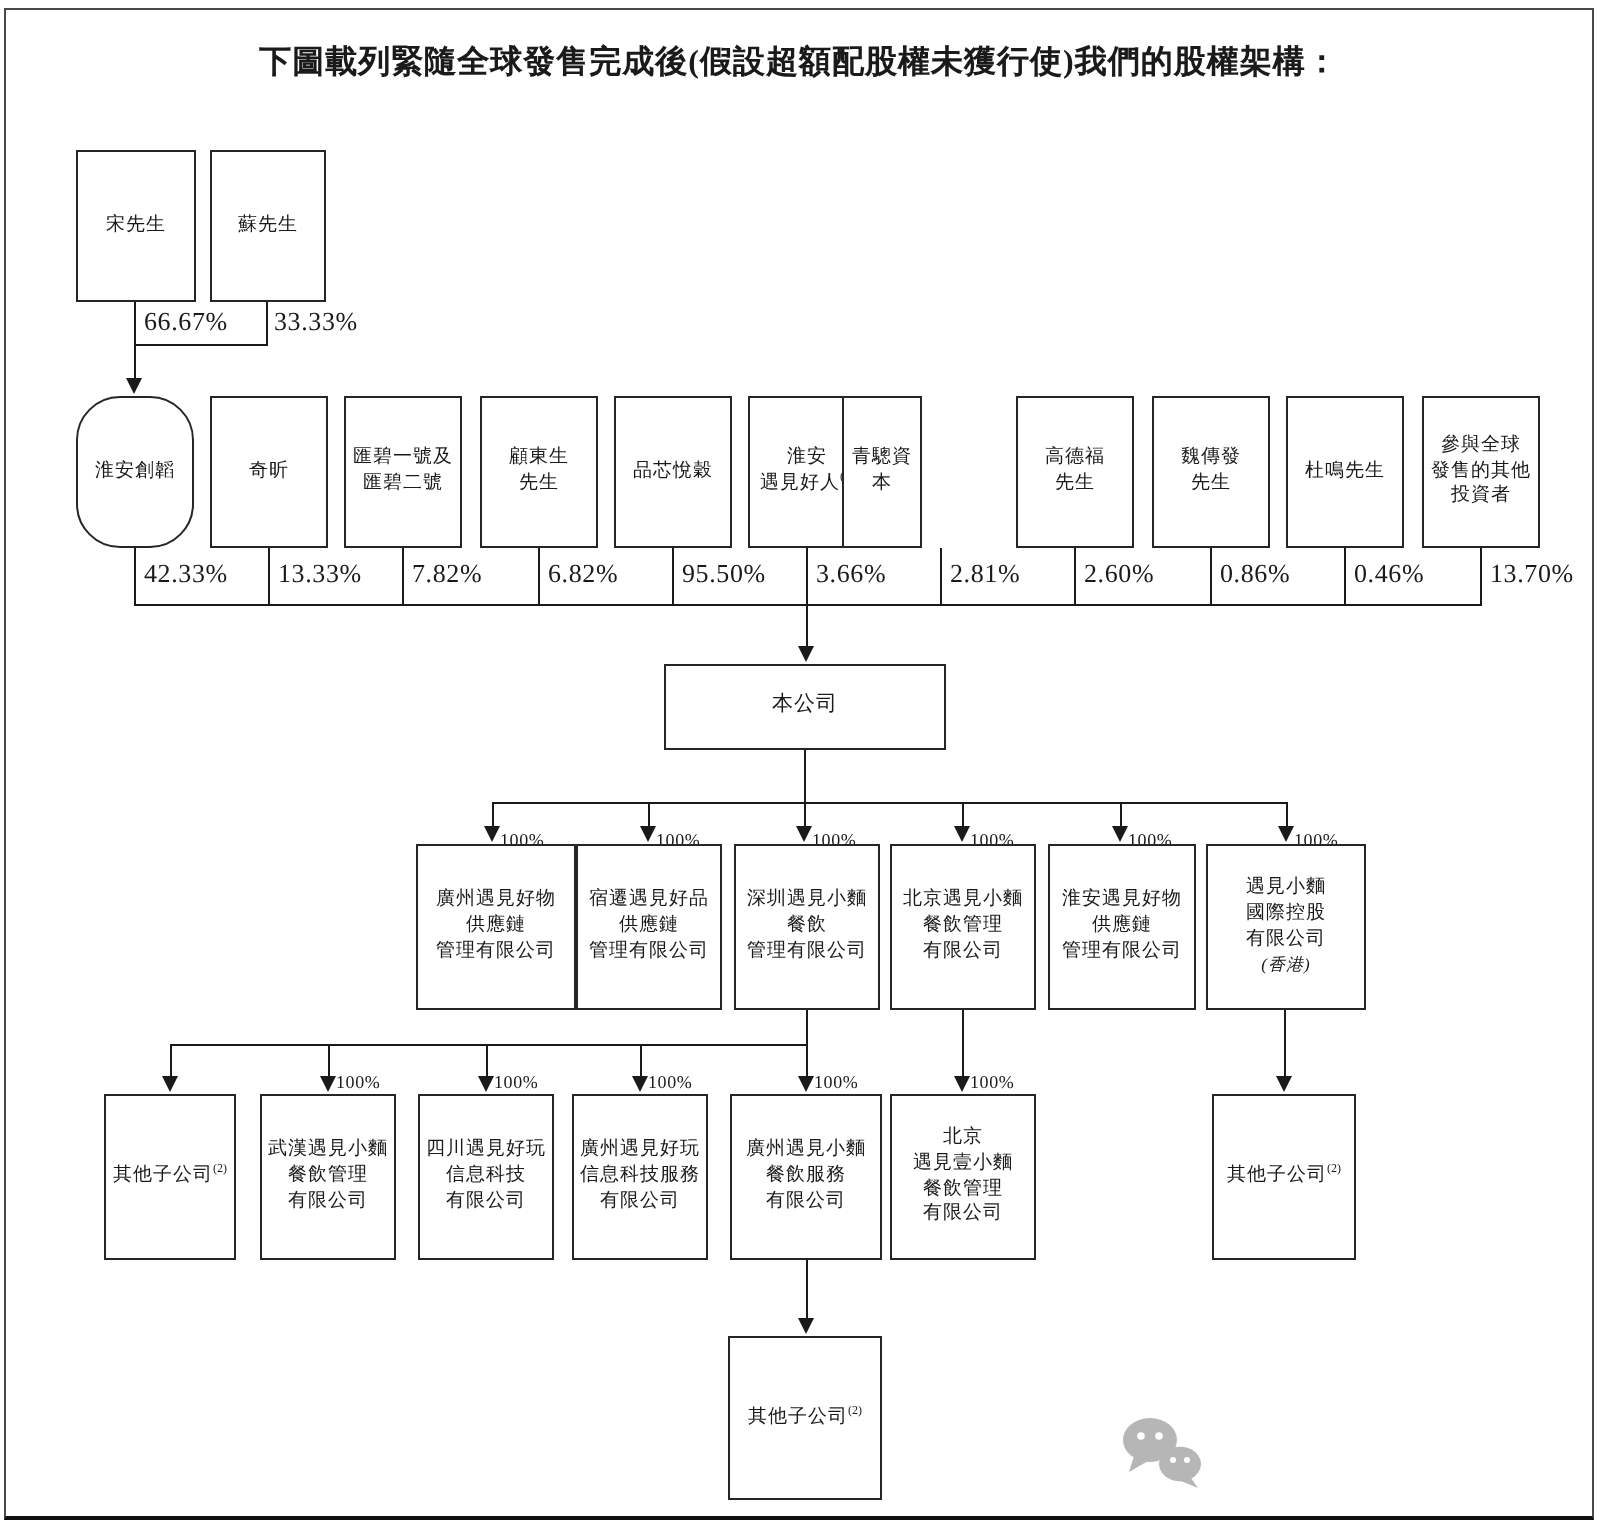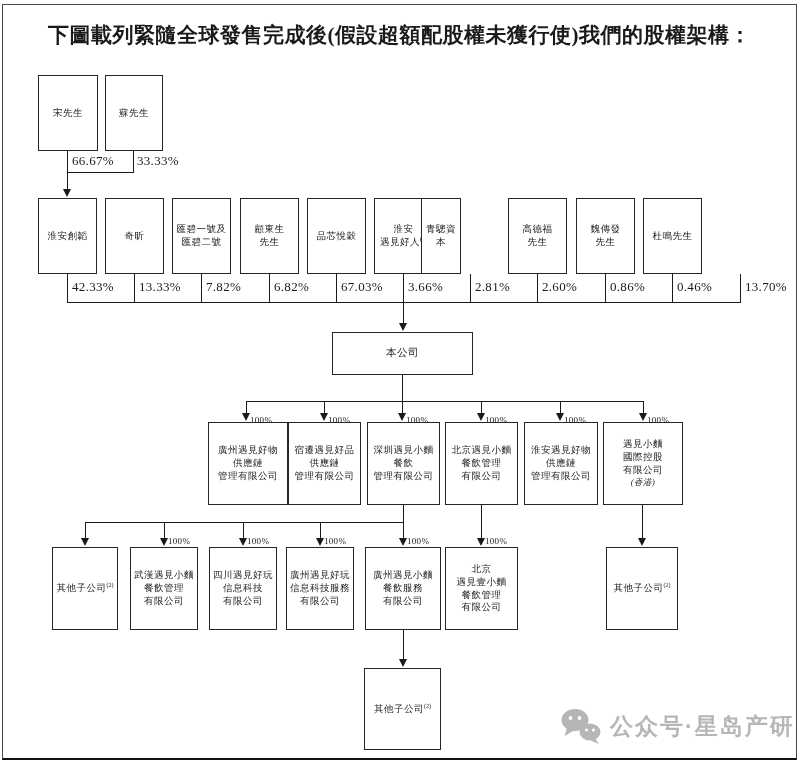--- a/index.html
+++ b/index.html
@@ -1,20 +1,20 @@
 <!DOCTYPE html>
 <html><head>
 <meta charset="utf-8">
 <style>
   html,body{margin:0;padding:0;background:#ffffff;}
   .page{position:relative;width:799px;height:763px;background:#ffffff;overflow:hidden;
         font-family:"Liberation Serif","DejaVu Serif",serif;color:#1a1a1a;}
   .frame{position:absolute;left:2px;top:4px;width:793px;height:753px;border:1px solid #4a4a4a;
          border-bottom:2px solid #111;}
-  .title{position:absolute;top:21px;left:0;right:0;text-align:center;font-size:21px;
+  .title{position:absolute;top:21px;left:0;right:0;text-align:center;font-size:16px;
          font-weight:600;letter-spacing:0.5px;}
   .box{position:absolute;border:1px solid #262626;background:#fff;display:flex;flex-direction:column;
        align-items:center;justify-content:center;text-align:center;font-size:9.5px;line-height:1.35;
        letter-spacing:0.5px;box-sizing:border-box;}
   .box sup{font-size:6px;vertical-align:super;line-height:0;letter-spacing:0;}
   .big{font-size:10.5px;}
   .hk-note{font-style:italic;font-size:8.5px;margin-top:1px;}
   .v{position:absolute;width:1px;background:#1a1a1a;}
   .h{position:absolute;height:1px;background:#1a1a1a;}
   .arw{position:absolute;width:0;height:0;border-left:4.5px solid transparent;
@@ -36,21 +36,21 @@
   <div class="box" style="left:38px;top:75px;width:60px;height:76px;">宋先生</div>
   <div class="box" style="left:105px;top:75px;width:58px;height:76px;">蘇先生</div>
 
   <div class="v" style="left:67px;top:151px;height:39px;"></div>
   <div class="v" style="left:133px;top:151px;height:21px;"></div>
   <div class="h" style="left:67px;top:172px;width:67px;"></div>
   <div class="arw" style="left:63px;top:189px;"></div>
   <div class="pct" style="left:72px;top:153px;">66.67%</div>
   <div class="pct" style="left:137px;top:153px;">33.33%</div>
 
-  <div class="box" style="left:38px;top:198px;width:59px;height:76px;">
+  <div class="box" style="left:38px;top:198px;width:59px;height:76px;border-radius:22px;">
       <div>淮安創韜</div>
     </div>
   <div class="box" style="left:105px;top:198px;width:59px;height:76px;">
       <div>奇昕</div>
     </div>
   <div class="box" style="left:172px;top:198px;width:59px;height:76px;">
       <div>匯碧一號及</div>
       <div>匯碧二號</div>
     </div>
   <div class="box" style="left:240px;top:198px;width:59px;height:76px;">
@@ -70,39 +70,44 @@
   <div class="box" style="left:508px;top:198px;width:59px;height:76px;">
       <div>高德福</div>
       <div>先生</div>
     </div>
   <div class="box" style="left:576px;top:198px;width:59px;height:76px;">
       <div>魏傳發</div>
       <div>先生</div>
     </div>
   <div class="box" style="left:643px;top:198px;width:59px;height:76px;">
       <div>杜鳴先生</div>
+    </div>
+  <div class="box" style="left:711px;top:198px;width:59px;height:76px;">
+      <div>參與全球</div>
+      <div>發售的其他</div>
+      <div>投資者</div>
     </div>
 
   <div class="v" style="left:67px;top:274px;height:28px;"></div>
   <div class="v" style="left:134px;top:274px;height:28px;"></div>
   <div class="v" style="left:201px;top:274px;height:28px;"></div>
   <div class="v" style="left:269px;top:274px;height:28px;"></div>
   <div class="v" style="left:336px;top:274px;height:28px;"></div>
   <div class="v" style="left:403px;top:274px;height:28px;"></div>
   <div class="v" style="left:470px;top:274px;height:28px;"></div>
   <div class="v" style="left:537px;top:274px;height:28px;"></div>
   <div class="v" style="left:605px;top:274px;height:28px;"></div>
   <div class="v" style="left:672px;top:274px;height:28px;"></div>
   <div class="v" style="left:740px;top:274px;height:28px;"></div>
 
   <div class="pct" style="left:72px;top:279px;">42.33%</div>
   <div class="pct" style="left:139px;top:279px;">13.33%</div>
   <div class="pct" style="left:206px;top:279px;">7.82%</div>
   <div class="pct" style="left:274px;top:279px;">6.82%</div>
-  <div class="pct" style="left:341px;top:279px;">67.03%</div>
+  <div class="pct" style="left:341px;top:279px;">95.50%</div>
   <div class="pct" style="left:408px;top:279px;">3.66%</div>
   <div class="pct" style="left:475px;top:279px;">2.81%</div>
   <div class="pct" style="left:542px;top:279px;">2.60%</div>
   <div class="pct" style="left:610px;top:279px;">0.86%</div>
   <div class="pct" style="left:677px;top:279px;">0.46%</div>
   <div class="pct" style="left:745px;top:279px;">13.70%</div>
 
   <div class="h" style="left:67px;top:302px;width:674px;"></div>
   <div class="v" style="left:403px;top:302px;height:22px;"></div>
   <div class="arw" style="left:399px;top:323px;"></div>
@@ -234,15 +239,14 @@
     <svg width="42" height="36" viewBox="0 0 42 36">
       <ellipse cx="15" cy="12" rx="13.5" ry="11" fill="#b6b6b6"></ellipse>
       <polygon points="7,20 4.5,28 14,22.5" fill="#b6b6b6"></polygon>
       <circle cx="10.5" cy="10" r="1.9" fill="#ffffff"></circle>
       <circle cx="19.5" cy="10" r="1.9" fill="#ffffff"></circle>
       <ellipse cx="30" cy="24" rx="10.5" ry="8.6" fill="#b6b6b6"></ellipse>
       <polygon points="35.5,31 39,36 30.5,32.5" fill="#b6b6b6"></polygon>
       <circle cx="26.5" cy="22" r="1.5" fill="#ffffff"></circle>
       <circle cx="33.5" cy="22" r="1.5" fill="#ffffff"></circle>
     </svg>
-    <span class="footer-text">公众号·星岛产研</span>
   </div>
 </div>
 
 </body></html>

